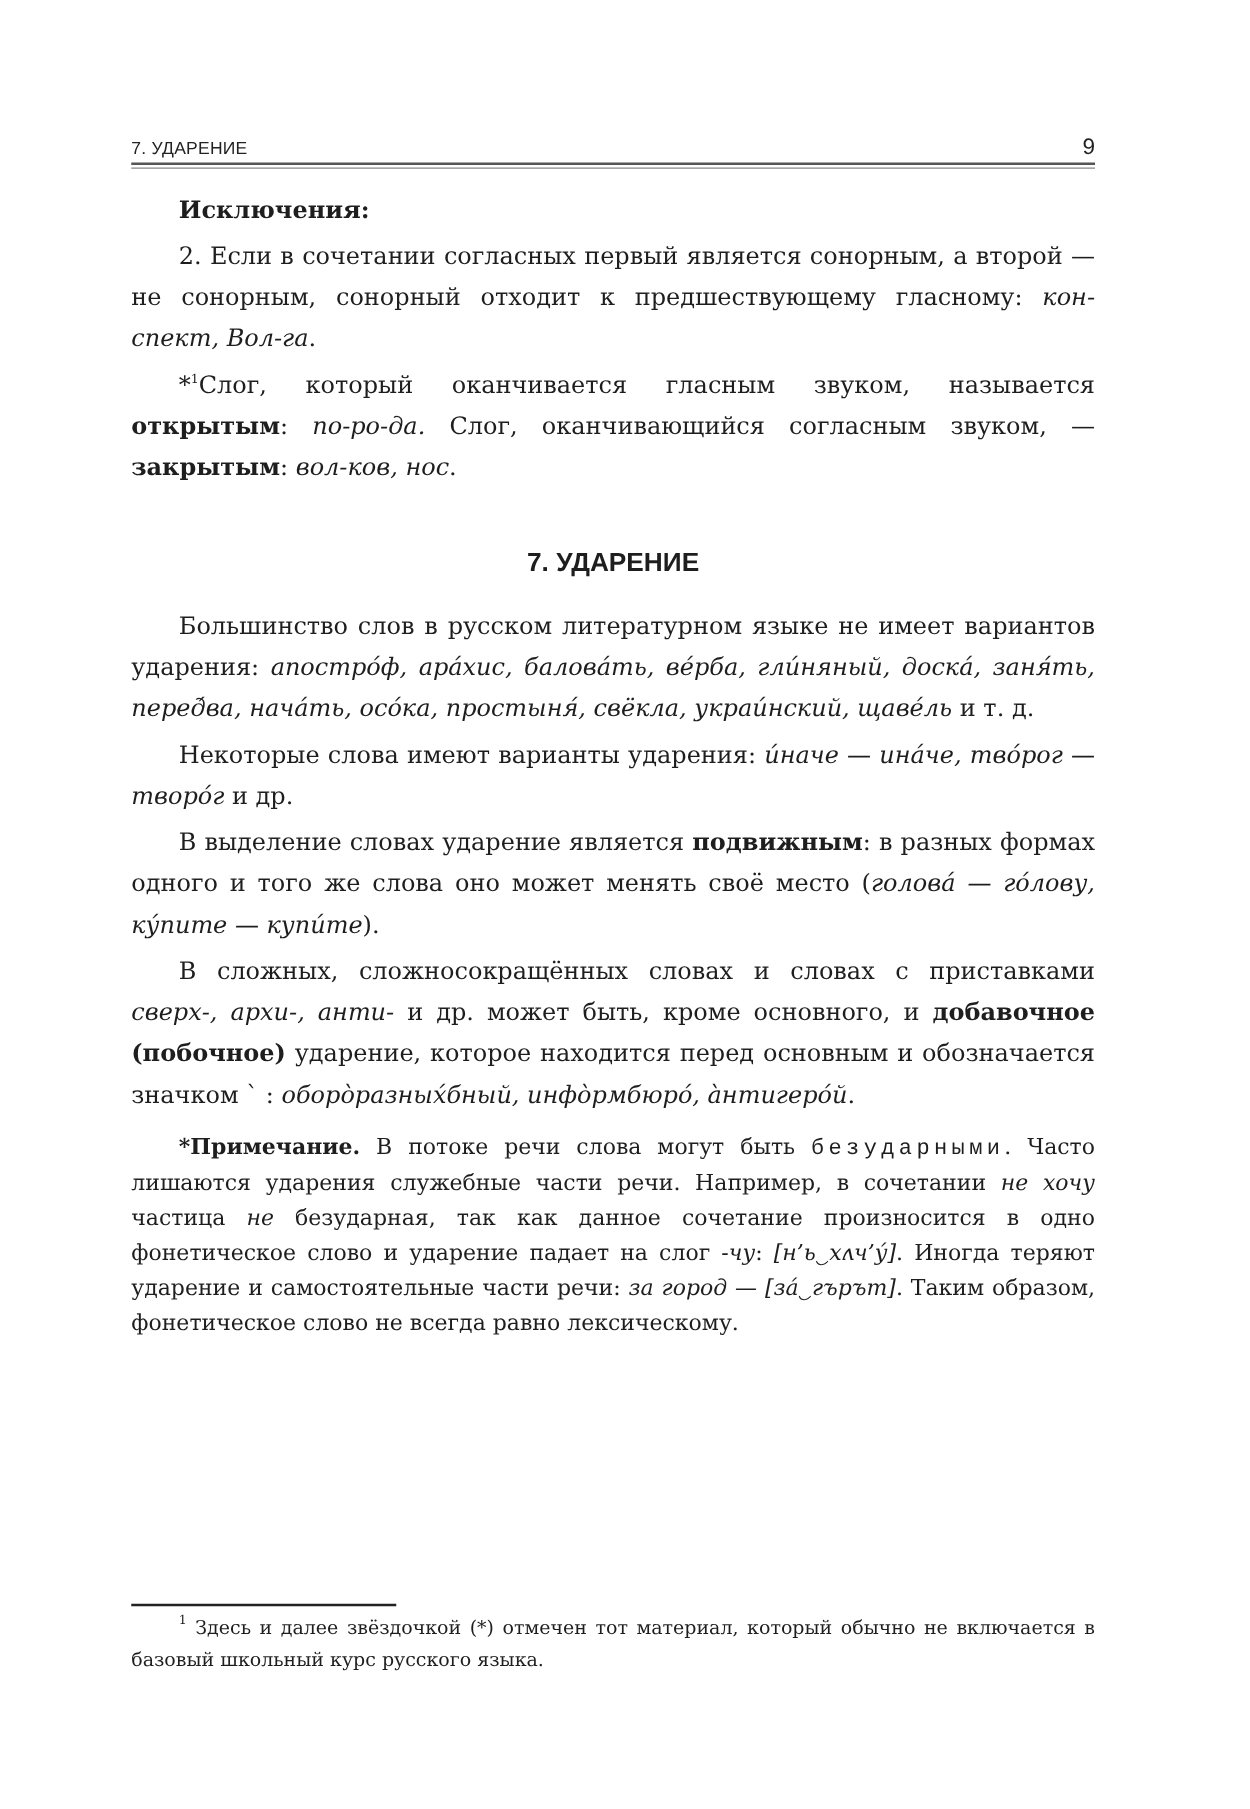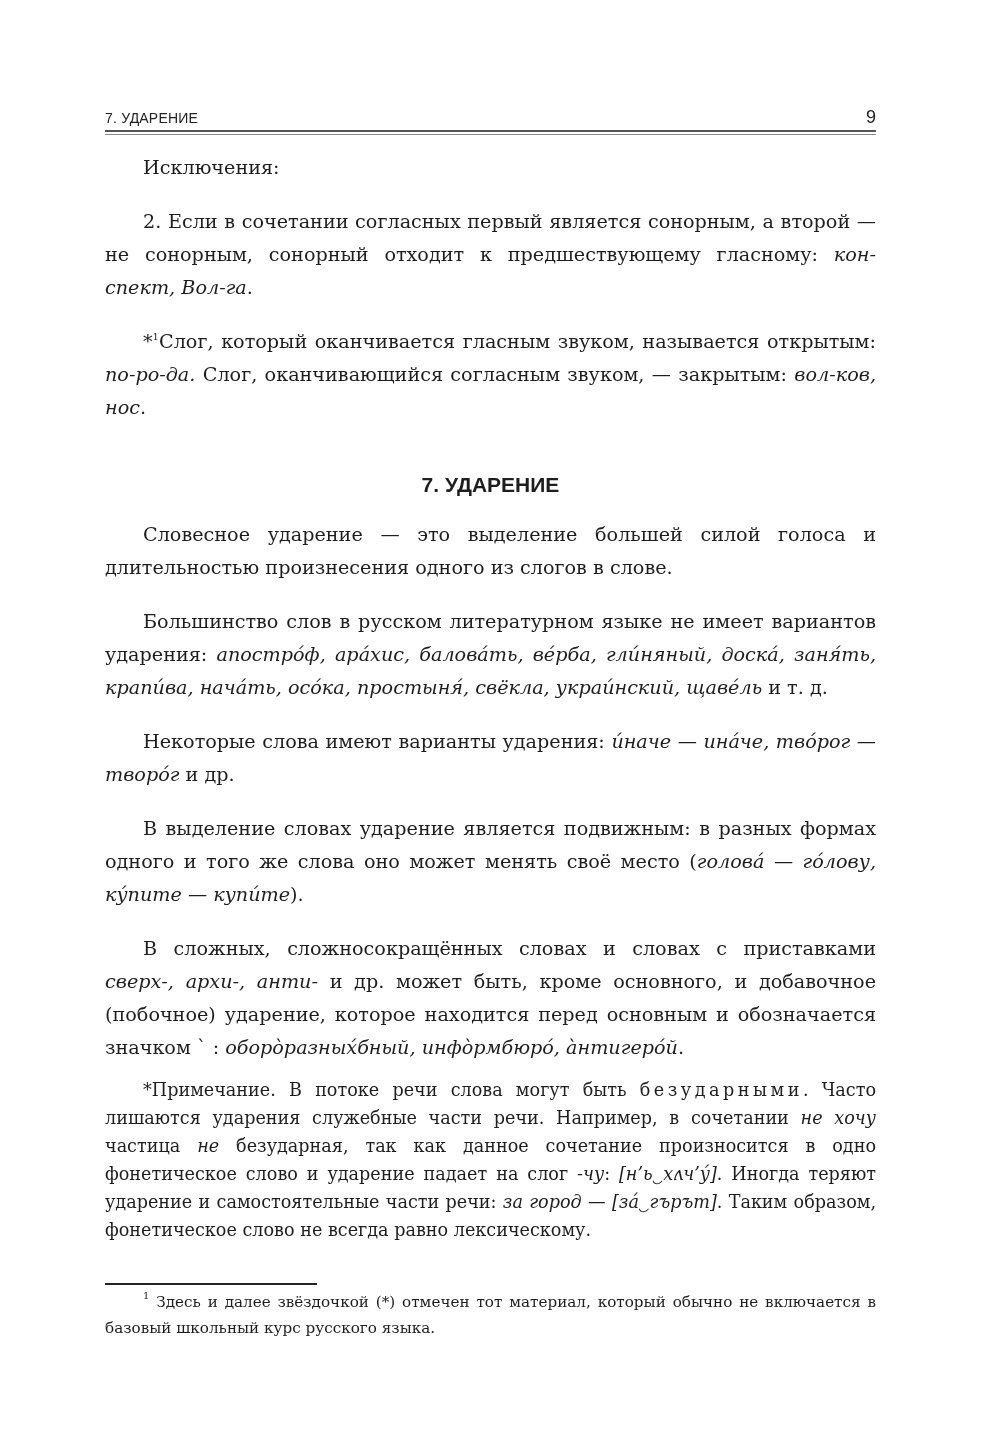--- a/index.html
+++ b/index.html
@@ -4,26 +4,26 @@
 <style>
   html, body { margin: 0; padding: 0; background: #ffffff; }
   body { width: 1000px; height: 1447px; position: relative; overflow: hidden; color: #1e1e1e; }
   .page { position: absolute; left: 105px; top: 106px; width: 771px; font-family: "DejaVu Serif", "Liberation Serif", serif; }
   .run-head { display: flex; justify-content: space-between; align-items: flex-end; height: 20px; font-family: "Liberation Sans", "DejaVu Sans", sans-serif; }
   .run-title { font-size: 14px; letter-spacing: 0.2px; color: #222; }
   .run-num { font-size: 18px; color: #222; line-height: 18px; }
   .rule { margin-top: 4px; border-top: 2px solid #555; height: 2px; border-bottom: 1px solid #888; }
   p { margin: 0; font-size: 19.2px; line-height: 33px; text-align: justify; }
   p.ind { text-indent: 38px; }
-  .gap { margin-top: 21px; }
-  b { font-weight: normal; }
+  .gap { margin-top: 4px; }
+  b { font-weight: bold; }
   i { font-style: italic; }
   h2 { margin: 46px 0 18px 0; text-align: center; font-family: "Liberation Sans", "DejaVu Sans", sans-serif; font-weight: bold; font-size: 21px; line-height: 30px; }
   .note p { font-size: 17.6px; line-height: 28px; }
-  .spaced { letter-spacing: 3.5px; }
+  .spaced { letter-spacing: 3.5px; font-family: Liberation Mono, monospace; }
   .fn-rule { position: absolute; left: 105px; top: 1283px; width: 212px; border-top: 2px solid #222; }
   .footnote { position: absolute; left: 105px; top: 1289px; width: 771px; font-family: "DejaVu Serif", "Liberation Serif", serif; }
   .footnote p { font-size: 15.2px; line-height: 26px; }
   sup { font-size: 10px; vertical-align: 8px; line-height: 0; }
 </style>
 </head>
 <body>
 
 <div class="page">
   <div class="run-head">
@@ -35,24 +35,23 @@
   <p class="ind" style="margin-top:16px"><b>Исключения:</b></p>
 
 
   <p class="ind gap"><span>2. Если в сочетании согласных первый является сонорным, а второй — не сонорным, сонорный отходит к предшествующему гласному: </span><i>кон-спект, Вол-га</i><span>.</span></p>
 
   <p class="ind gap"><span>*</span><sup>1</sup><span>Слог, который оканчивается гласным звуком, называется </span><b>открытым</b><span>: </span><i>по-ро-да.</i><span> Слог, оканчивающийся согласным звуком, — </span><b>закрытым</b><span>: </span><i>вол-ков, нос</i><span>.</span></p>
 
 
   <h2>7. УДАРЕНИЕ</h2>
 
-  <p class="ind"><b>Словесное ударение</b><span> — это выделение большей силой голоса и длительностью произнесения одного из слогов в слове.</span></p>
 
 
-  <p class="ind gap"><span>Большинство слов в русском литературном языке не имеет вариантов ударения: </span><i>апостро́ф, ара́хис, балова́ть, ве́рба, гли́няный, доска́, заня́ть, крапи́ва, нача́ть, осо́ка, простыня́, свёкла, украи́нский, щаве́ль</i><span> и т. д.</span></p>
+  <p class="ind gap"><span>Большинство слов в русском литературном языке не имеет вариантов ударения: </span><i>апостро́ф, ара́хис, балова́ть, ве́рба, гли́няный, доска́, заня́ть, перед́ва, нача́ть, осо́ка, простыня́, свёкла, украи́нский, щаве́ль</i><span> и т. д.</span></p>
 
   <p class="ind gap"><span>Некоторые слова имеют варианты ударения: </span><i>и́наче — ина́че, тво́рог — творо́г</i><span> и др.</span></p>
 
   <p class="ind gap"><span>В выделение словах ударение является </span><b>подвижным</b><span>: в разных формах одного и того же слова оно может менять своё место (</span><i>голова́ — го́лову, ку́пите — купи́те</i><span>).</span></p>
 
   <p class="ind gap"><span>В сложных, сложносокращённых словах и словах с приставками </span><i>сверх-, архи-, анти-</i><span> и др. может быть, кроме основного, и </span><b>добавочное (побочное)</b><span> ударение, которое находится перед основным и обозначается значком ` : </span><i>оборо̀разных́бный, инфо̀рмбюро́, а̀нтигеро́й</i><span>.</span></p>
 
   <div class="note" style="margin-top:12px">
     <p class="ind"><b>*Примечание.</b><span> В потоке речи слова могут быть </span><span class="spaced">безударными</span><span>. Часто лишаются ударения служебные части речи. Например, в сочетании </span><i>не хочу</i><span> частица </span><i>не</i><span> безударная, так как данное сочетание произносится в одно фонетическое слово и ударение падает на слог </span><i>-чу</i><span>: </span><i>[н’ь‿хʌч’у́]</i><span>. Иногда теряют ударение и самостоятельные части речи: </span><i>за город — [за́‿гърът]</i><span>. Таким образом, фонетическое слово не всегда равно лексическому.</span></p>
   </div>

